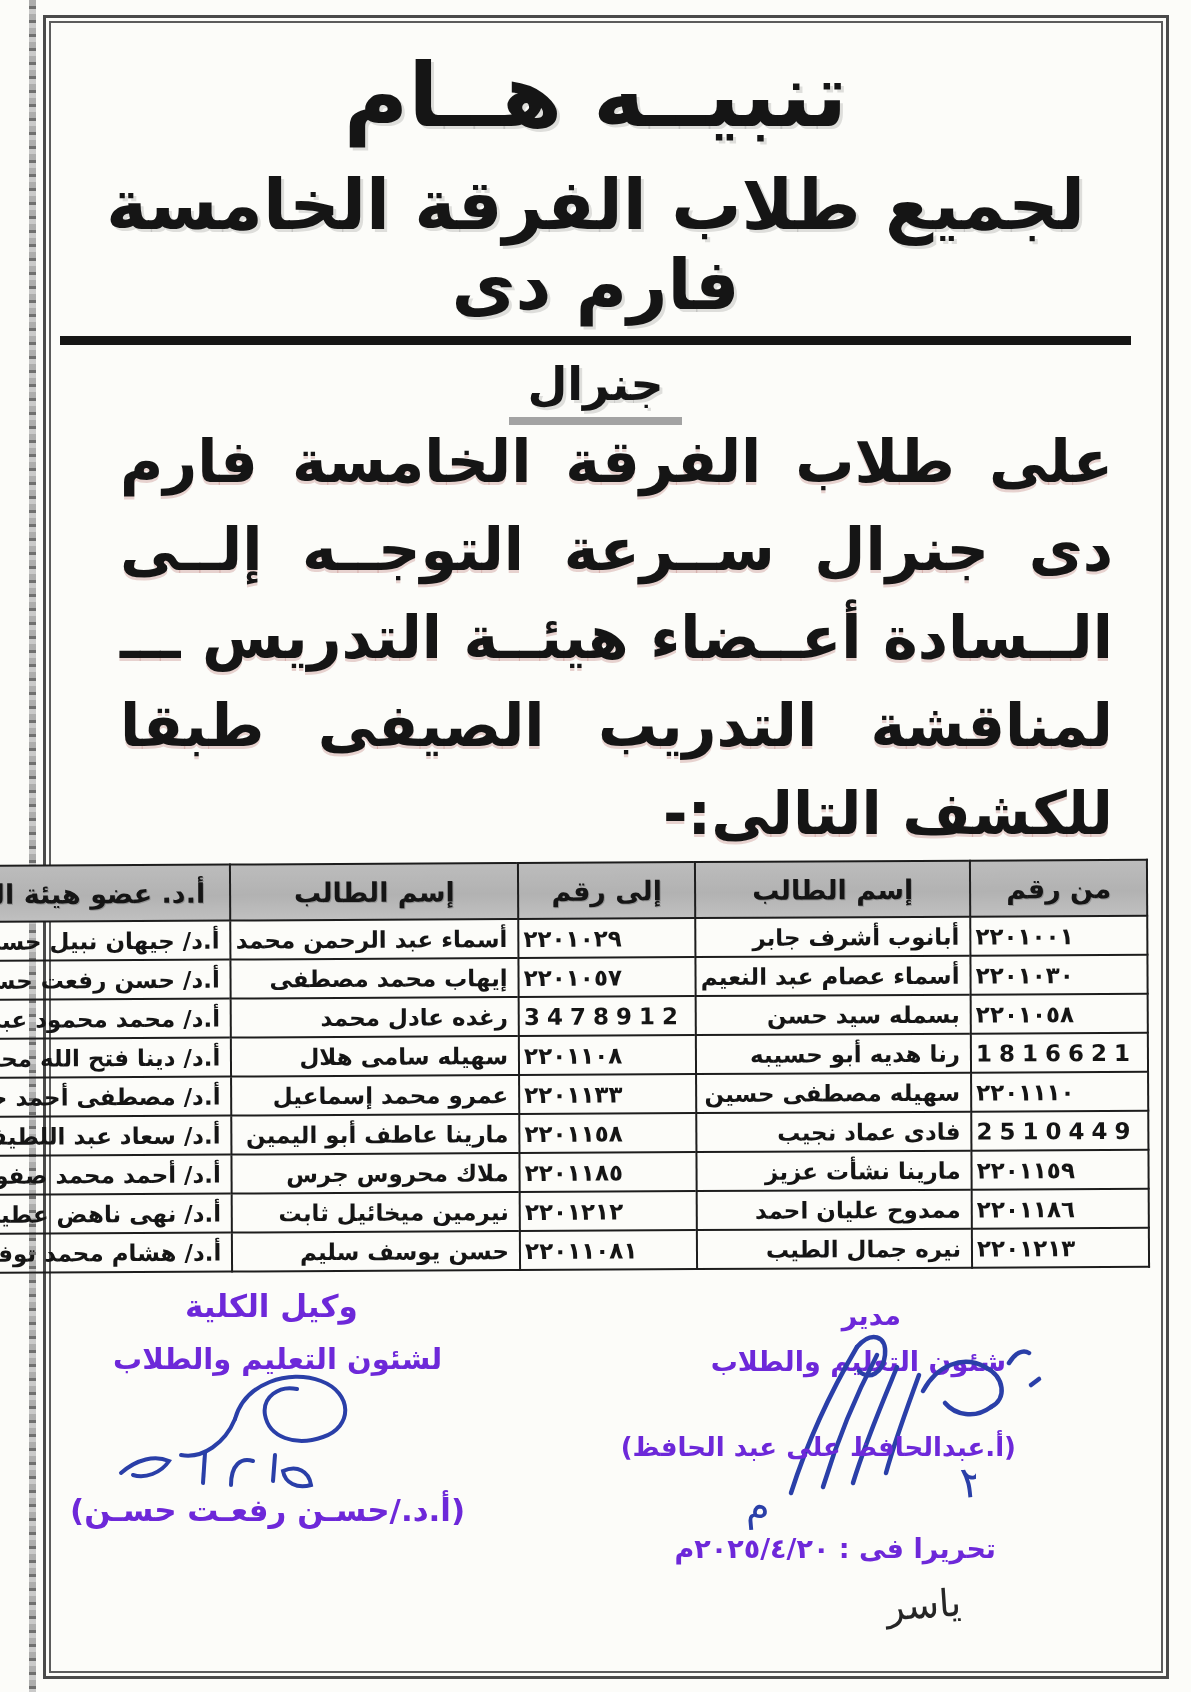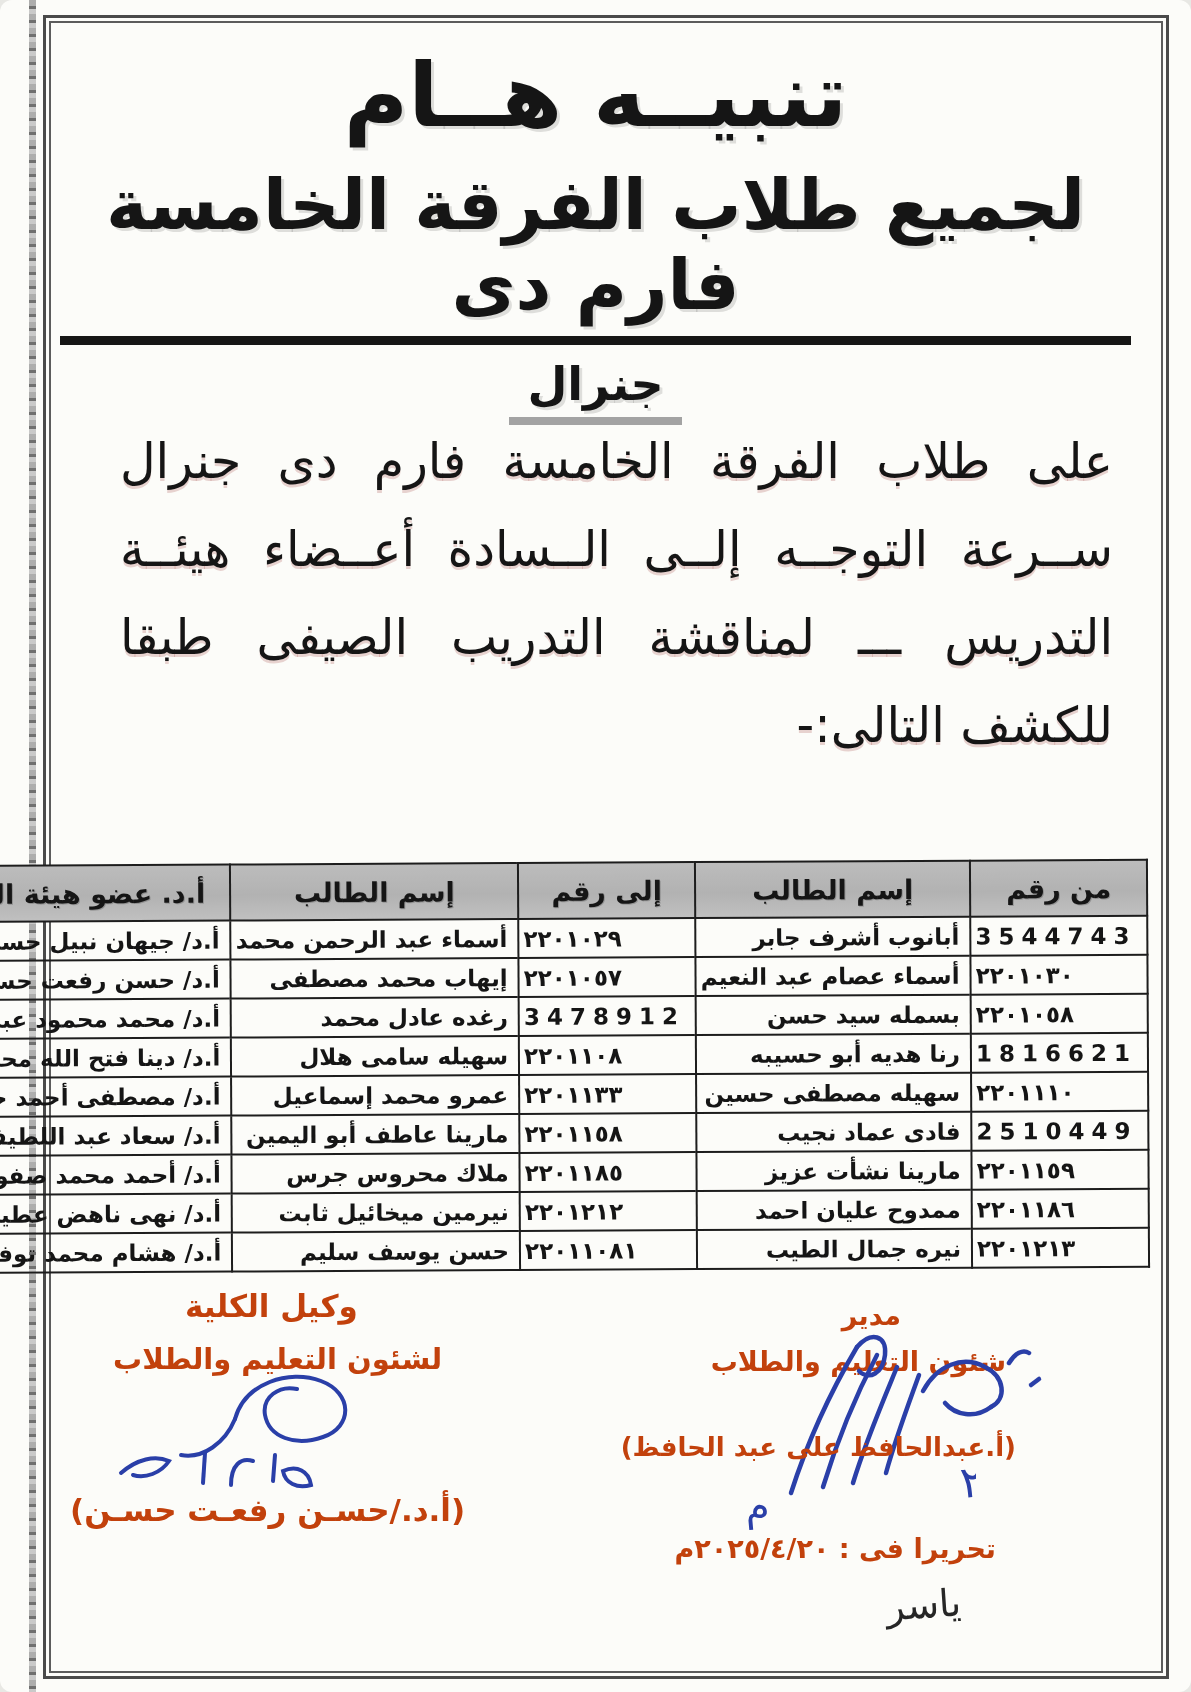--- a/index.html
+++ b/index.html
@@ -5,21 +5,20 @@
   html,body{margin:0;padding:0;background:#e8e8e4;}
   .page{
     position:relative;
     width:1191px;height:1692px;
     margin:0 auto;
     background:#fcfcf9;
     overflow:hidden;
     font-family:"DejaVu Sans", sans-serif;
     color:#151515;
     direction:rtl;
-    border-radius:12px;
   }
   
   .scan-strip{
     position:absolute;left:29px;top:0;width:7px;height:100%;
     background:repeating-linear-gradient(180deg,#9a9a9a 0 6px,#4d4d4d 6px 9px,#bdbdbd 9px 14px);
     opacity:.8;
   }
   
   .frame-outer{
     position:absolute;left:43px;top:15px;width:1126px;height:1664px;
@@ -51,21 +50,21 @@
   .title-3{
     display:inline-block;
     margin-top:14px;
     font-size:46px;font-weight:bold;line-height:1.1;
     border-bottom:8px solid #a3a3a3;
     padding:0 18px 8px 18px;
     text-shadow:3px 3px 0 rgba(40,40,40,.14);
   }
   .bodytext{
     position:absolute;top:418px;right:78px;left:86px;
-    font-size:49px;font-weight:normal;line-height:88px;
+    font-size:59px;font-weight:bold;line-height:88px;
     text-align:justify;text-align-last:right;
     text-shadow:0 3px 0 rgba(150,45,40,.20);
     margin-left:34px;
   }
   table.roster{
     position:absolute;top:862px;right:42px;
     width:1108px;
     border-collapse:collapse;
     transform:rotate(-0.3deg);
     direction:rtl;
@@ -89,21 +88,21 @@
     white-space:nowrap;
   }
   .col0{width:208px;}
   .col1{width:226px;}
   .col2{width:139px;}
   .col3{width:236px;}
   .col4{width:299px;}
   td.num{text-align:left;letter-spacing:7px;font-size:24px;padding:1px 2px;}
   td.txt{text-align:right;}
   .sig-label{
-    position:absolute;font-weight:bold;color:#c2410c;white-space:nowrap;
+    position:absolute;font-weight:bold;color:#6d28d9;white-space:nowrap;
   }
   .sig-svg{position:absolute;}
   .hand-note{
     position:absolute;font-size:38px;color:#262626;
     transform:rotate(-4deg);font-weight:normal;white-space:nowrap;
   }
 </style>
 </head>
 <body>
 
@@ -127,21 +126,21 @@
       <tr>
           <th class="col0">من رقم</th>
           <th class="col1">إسم الطالب</th>
           <th class="col2">إلى رقم</th>
           <th class="col3">إسم الطالب</th>
           <th class="col4">أ.د. عضو هيئة التدرس</th>
         </tr>
     </thead>
     <tbody>
         <tr>
-          <td class="col0 num">3544743</td>
+          <td class="col0 num">٢٢٠١٠٠١</td>
           <td class="col1 txt">أبانوب أشرف جابر</td>
           <td class="col2 num">٢٢٠١٠٢٩</td>
           <td class="col3 txt">أسماء عبد الرحمن محمد</td>
           <td class="col4 txt">أ.د/ جيهان نبيل حسن فتيح</td>
         </tr>
         <tr>
           <td class="col0 num">٢٢٠١٠٣٠</td>
           <td class="col1 txt">أسماء عصام عبد النعيم</td>
           <td class="col2 num">٢٢٠١٠٥٧</td>
           <td class="col3 txt">إيهاب محمد مصطفى</td>

